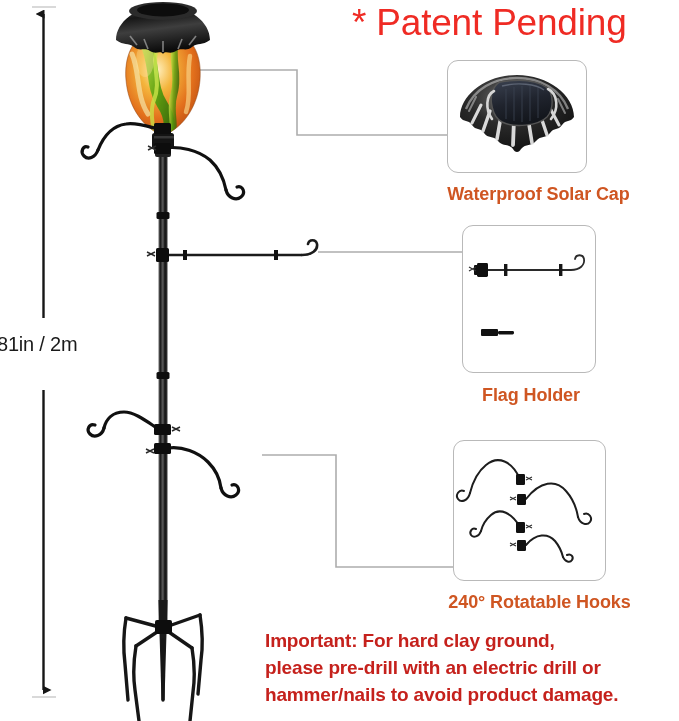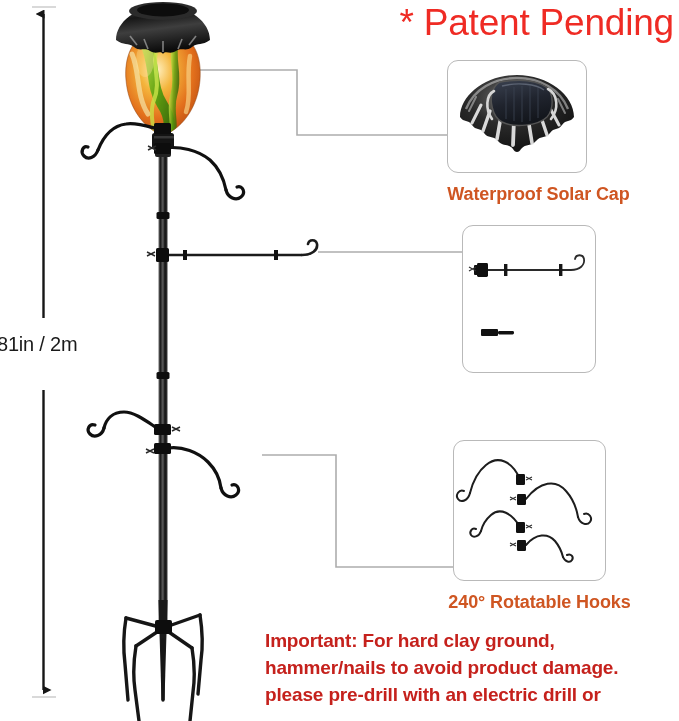--- a/index.html
+++ b/index.html
@@ -19,21 +19,21 @@
     background: #ffffff;
     overflow: hidden;
   }
   .abs { position: absolute; }
 
   
   #patent-pending {
     left: 352px;
     top: 2px;
     width: 322px;
-    text-align: right;
+    text-align: left;
     color: #ef2b24;
     font-size: 37px;
     font-weight: 400;
     letter-spacing: -0.2px;
     line-height: 1.12;
     white-space: nowrap;
   }
 
   
   #dimension-label {
@@ -344,20 +344,21 @@
 
       <rect x="41" y="38" width="3.4" height="12" fill="#161616"></rect>
       <rect x="96" y="38" width="3.4" height="12" fill="#161616"></rect>
 
       <g>
         <rect x="18" y="103" width="17" height="7" rx="1" fill="#111"></rect>
         <rect x="35" y="105" width="16" height="3.4" rx="1.4" fill="#111"></rect>
       </g>
     </svg>
   </div>
+  <div class="abs callout-caption" id="flag-holder-caption">Flag Holder</div>
 
   <div class="abs callout-box" id="hooks-box">
     <svg width="151" height="139" viewBox="0 0 151 139">
       <g fill="none" stroke="#1d1d1d" stroke-width="2" stroke-linecap="round">
 
         <g>
           <path d="M66 38 C58 20 44 14 32 24 C22 32 18 44 16 52"></path>
           <path d="M16 52 C14 60 7 62 4 58 C1 54 5 48 10 50"></path>
         </g>
 
@@ -389,17 +390,17 @@
 
         <rect x="63" y="99" width="9" height="11" rx="1.2" fill="#101010"></rect>
         <path d="M56 102 L62 105 M56 105 L62 102" stroke="#2e2e2e" stroke-width="1.1"></path>
       </g>
     </svg>
   </div>
   <div class="abs callout-caption" id="hooks-caption">240° Rotatable Hooks</div>
 
   <div class="abs" id="important-note">
     <span class="line">Important: For hard clay ground,</span>
+    <span class="line">please pre-drill with an electric drill or</span>
     <span class="line">hammer/nails to avoid product damage.</span>
-    <span class="line">please pre-drill with an electric drill or</span>
   </div>
 
 </div>
 
 </body></html>

